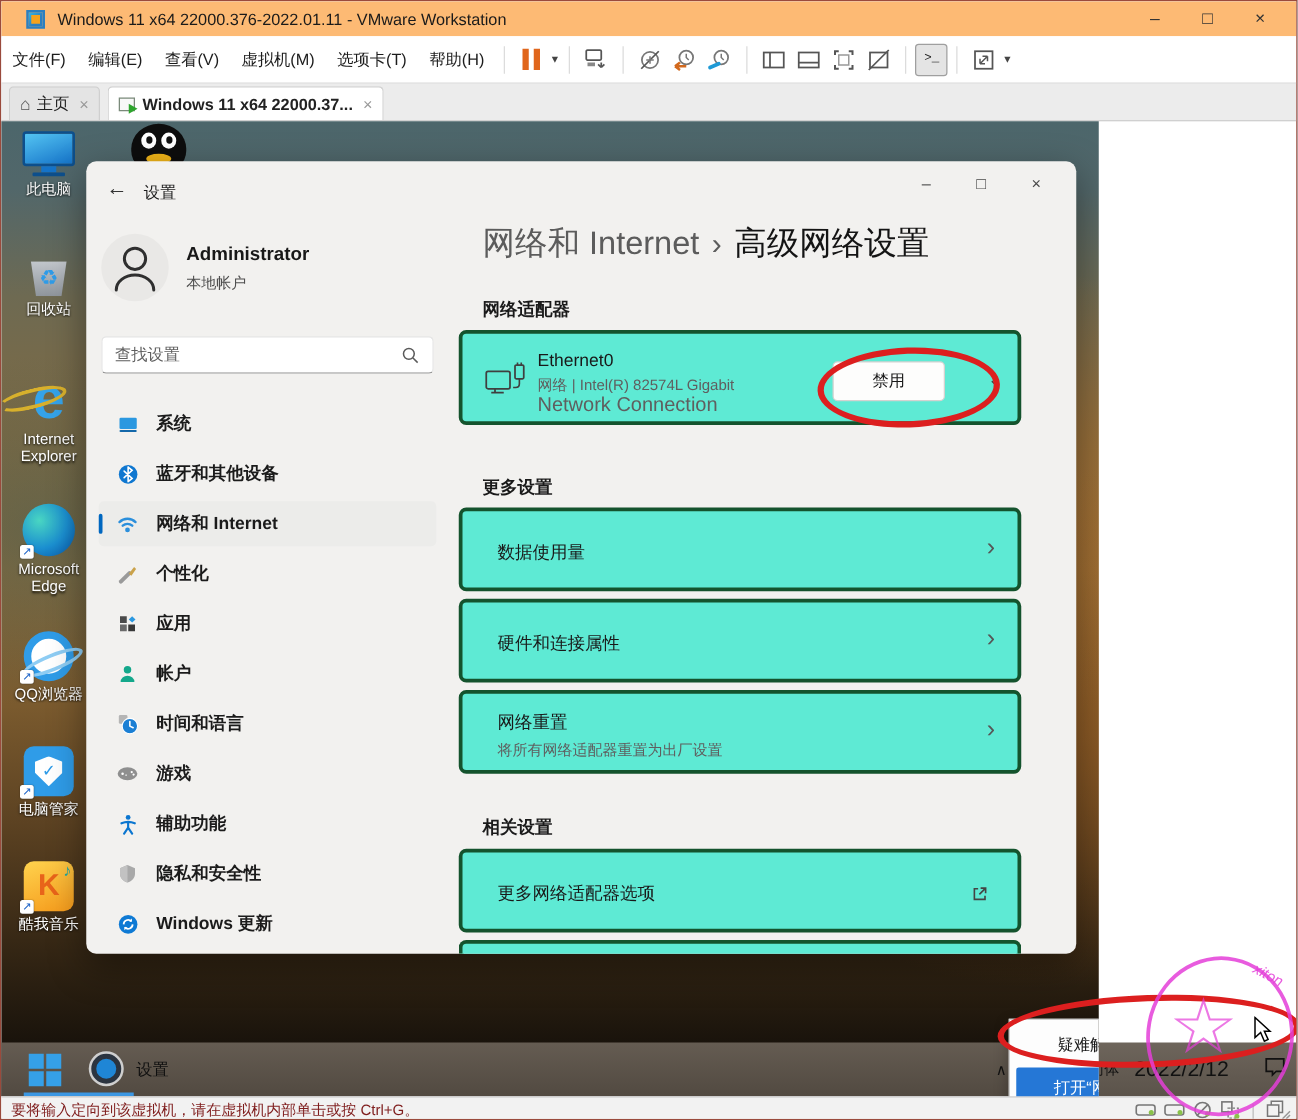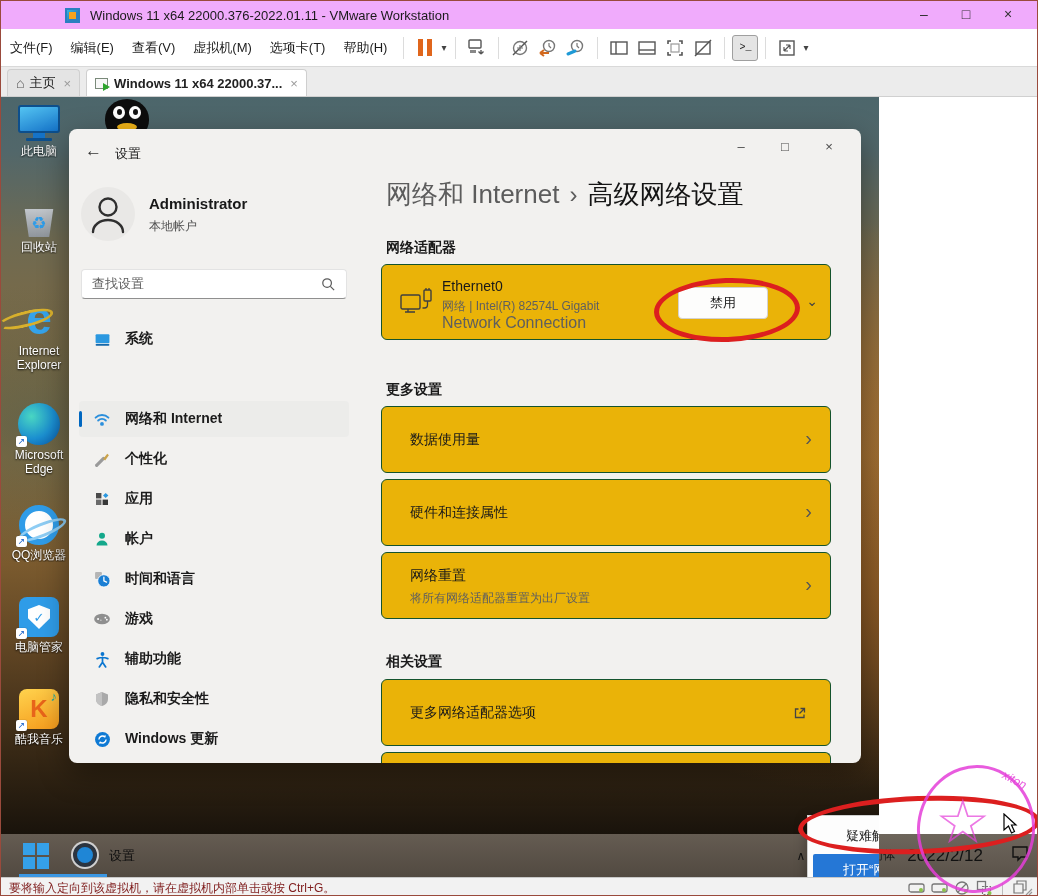--- a/index.html
+++ b/index.html
@@ -1,20 +1,20 @@
 <!DOCTYPE html>
 <html><head>
 <meta charset="utf-8">
 <style>
   * { margin:0; padding:0; box-sizing:border-box; }
   body { font-family:"Liberation Sans","DejaVu Sans",sans-serif; background:#555; }
   .stage { position:relative; width:1038px; height:896px; overflow:hidden; background:#fff; border:1px solid #9a4a3c; }
 
   
-  .vm-titlebar { position:absolute; left:0; top:0; width:100%; height:28px; background:#f0abfc; display:flex; align-items:center;padding-left:44px; }
+  .vm-titlebar { position:absolute; left:0; top:0; width:100%; height:28px; background:#fdba74; display:flex; align-items:center; }
   .vm-logo { width:15px; height:15px; margin-left:20px; border:2px solid #2b7fc0; background:linear-gradient(135deg,#35b6e0 0%,#2b7fc0 60%); position:relative; }
   .vm-logo:after{ content:""; position:absolute; left:2px; top:2px; width:7px; height:7px; background:#f6a21c; }
   .vm-title { margin-left:10px; font-size:13px; color:#1a1a1a; }
   .vm-controls { position:absolute; right:8px; top:0; height:28px; display:flex; }
   .vm-ctl { width:42px; height:28px; text-align:center; line-height:26px; font-size:14px; color:#333; }
 
   .vm-menubar { position:absolute; left:0; top:28px; width:100%; height:38px; background:#fff; border-bottom:1px solid #d9d9d9; display:flex; align-items:center; }
   .menu-item { font-size:13px; color:#1c1c1c; padding:4px 9px; }
   .tb-sep { width:1px; height:22px; background:#dcdcdc; margin:0 7px; }
   .tb-btn { display:flex; align-items:center; justify-content:center; width:28px; height:28px; }
@@ -82,21 +82,21 @@
 
   .nav-item { position:absolute; left:10px; width:270px; height:36px; border-radius:4px; display:flex; align-items:center; padding-left:14px;font-weight:bold; }
   .nav-item.sel { background:#ececea; }
   .nav-pill { position:absolute; left:0; top:10px; width:3px; height:16px; background:#0067c0; border-radius:2px; }
   .nav-ico { width:18px; height:18px; display:flex; align-items:center; justify-content:center; }
   .nav-lab { margin-left:14px; font-size:14px; color:#1b1b1b; }
 
   .h1 { position:absolute; left:317px; top:48px; font-size:26px; }
   .h1 .dim { color:#5c5c5c; } .h1 .sep { color:#5c5c5c; padding:0 10px; font-size:24px; } .h1 .cur { color:#141414; }
   .sec-label { position:absolute; left:317px; font-size:14px; font-weight:bold; color:#1a1a1a; }
-  .card { position:absolute; left:312px; width:450px; background:#eab308; border:1px solid #14532d; border-radius:6px; }
+  .card { position:absolute; left:298px; width:450px; background:#5eead4; border:3px solid #14532d; border-radius:6px; }
   .card-title { position:absolute; left:28px; font-size:14px; color:#191919; }
   .card-sub { position:absolute; left:28px; font-size:12px; color:#5f5f5f; }
   .card-chev { position:absolute; right:18px; top:50%; transform:translateY(-58%); font-size:20px; color:#565656; }
   .adapt-name { position:absolute; left:60px; top:13px; font-size:14px; color:#191919; }
   .adapt-d1 { position:absolute; left:60px; top:33px; font-size:12px; color:#5f5f5f; }
   .adapt-d2 { position:absolute; left:60px; top:49px; font-size:16px; color:#5f5f5f; }
   .disable-btn { position:absolute; left:296px; top:22px; width:90px; height:32px; background:#fdfdfc; border:1px solid #d4d2d0; border-radius:4px; font-size:13px; color:#191919; display:flex; align-items:center; justify-content:center; }
   .adapt-chev { position:absolute; right:12px; top:28px; font-size:14px; color:#444; }
 
   
@@ -347,20 +347,29 @@
       </div>
 
       <div class="nav-item" style="top:192px;">
         <span class="nav-ico">
             <svg width="17" height="17" viewBox="0 0 16 16">
               <rect x="1.5" y="3" width="13" height="8.5" rx="1" fill="#2b98e0"></rect>
               <rect x="1.5" y="12.2" width="13" height="1.6" rx="0.8" fill="#1468aa"></rect>
             </svg>
           </span>
         <span class="nav-lab">系统</span>
+      </div>
+      <div class="nav-item" style="top:232px;">
+        <span class="nav-ico">
+            <svg width="17" height="17" viewBox="0 0 16 16">
+              <circle cx="8" cy="8" r="7" fill="#0f77d0"></circle>
+              <path d="M8 2.5 V13.5 M8 2.5 L11 5 L5 10.5 M8 13.5 L11 11 L5 5.5" stroke="#fff" stroke-width="1.2" fill="none" stroke-linecap="round"></path>
+            </svg>
+          </span>
+        <span class="nav-lab">蓝牙和其他设备</span>
       </div>
       <div class="nav-item sel" style="top:272px;">
         <span class="nav-pill"></span>
         <span class="nav-ico">
             <svg width="18" height="18" viewBox="0 0 16 16">
               <path d="M2.3 6.8 a8 8 0 0 1 11.4 0" fill="none" stroke="#2b8fdc" stroke-width="1.7" stroke-linecap="round"></path>
               <path d="M4.6 9.4 a5 5 0 0 1 6.8 0" fill="none" stroke="#2b8fdc" stroke-width="1.7" stroke-linecap="round"></path>
               <circle cx="8" cy="12.4" r="1.7" fill="#2b8fdc"></circle>
             </svg>
           </span>

